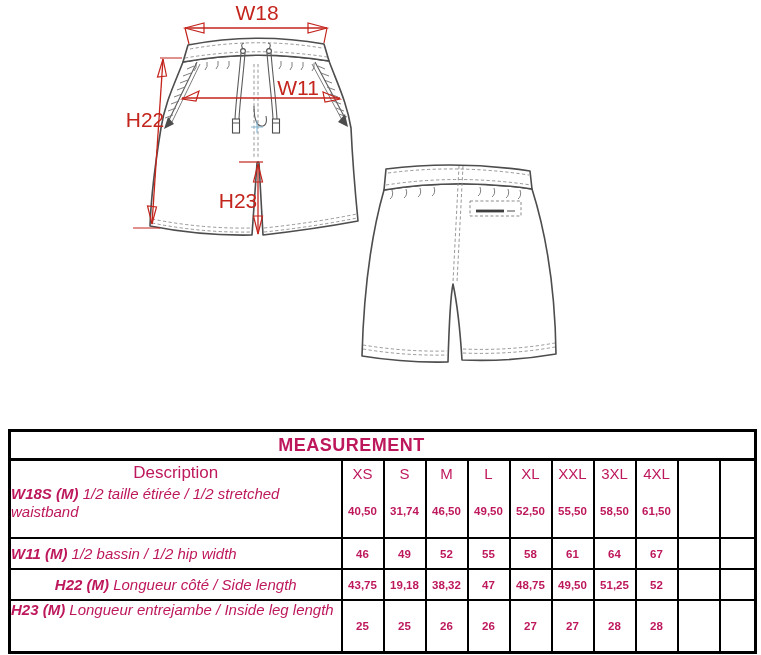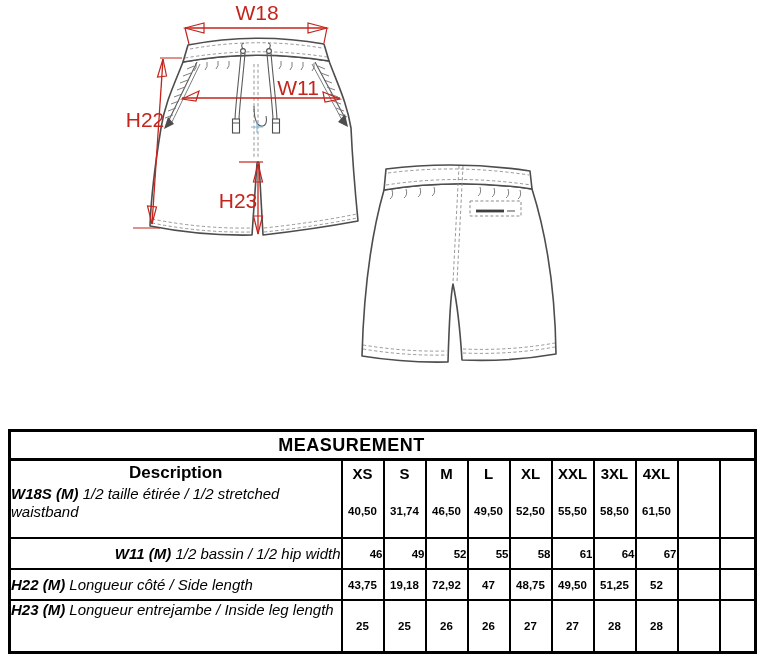--- a/index.html
+++ b/index.html
@@ -1,34 +1,34 @@
 <!DOCTYPE html>
 <html><head>
 <meta charset="utf-8">
 <style>
   html,body{margin:0;padding:0;background:#ffffff;}
   .page{position:relative;width:761px;height:655px;background:#fff;overflow:hidden;
         font-family:"Liberation Sans",sans-serif;}
   .drawing{position:absolute;left:0;top:0;}
   .table-wrap{position:absolute;left:8px;top:429px;}
   table.meas{border-collapse:collapse;table-layout:fixed;width:746px;border:3px solid #000;}
-  table.meas td{border:2px solid #000;padding:0;color:#000000;}
+  table.meas td{border:2px solid #000;padding:0;color:#be185d;}
   tr.title-row td{border-bottom:3px solid #000;height:26px;text-align:center;
         font-size:18px;font-weight:bold;padding-right:62px;letter-spacing:.5px;}
-  tr.hdr-row td{height:24px;text-align:center;font-weight:bold;border-bottom:none;}
+  tr.hdr-row td{height:24px;text-align:center;font-weight:normal;border-bottom:none;}
   tr.hdr-row td.desc-h{font-size:17px;}
   tr.hdr-row td.size-h{font-size:15px;}
   tr.r1 td{border-top:none;}
   td.desc{font-size:15px;line-height:17.5px;text-align:left;vertical-align:top;
         padding:1px 3px 1px 4px;font-style:italic;}
   td.desc .code{font-weight:bold;}
   td.val{font-size:11.5px;font-weight:bold;text-align:center;vertical-align:middle;}
   tr.r1 td{height:52px;}
-  tr.r2 td{height:29px;text-align:right;}
-  tr.r3 td{height:29px;}
+  tr.r2 td{height:29px;}
+  tr.r3 td{height:29px;text-align:center;}
   tr.r4 td{height:50px;}
   tr.r2 td.desc,tr.r3 td.desc{vertical-align:middle;}
   
   .outline{fill:#ffffff;stroke:#4d4d4d;stroke-width:1.6;stroke-linejoin:round;}
   .thin{fill:none;stroke:#5a5a5a;stroke-width:1.1;}
   .stitch{fill:none;stroke:#8b8b8b;stroke-width:0.9;stroke-dasharray:3.2,2.4;}
   .sketch{fill:none;stroke:#6f6f6f;stroke-width:0.9;}
   .dim{fill:none;stroke-width:1.3;}
   .dimhead{fill:none;stroke-width:1.2;}
   .dimtext{font-family:"Liberation Sans",sans-serif;font-size:21px;}
@@ -204,21 +204,21 @@
         <td class="val">61</td>
         <td class="val">64</td>
         <td class="val">67</td>
         <td class="val"></td>
         <td class="val"></td>
       </tr>
       <tr class="r3">
         <td class="desc"><span class="code">H22 (M)</span> <span>Longueur côté / Side length</span></td>
         <td class="val">43,75</td>
         <td class="val">19,18</td>
-        <td class="val">72,92</td>
+        <td class="val">38,32</td>
         <td class="val">47</td>
         <td class="val">48,75</td>
         <td class="val">49,50</td>
         <td class="val">51,25</td>
         <td class="val">52</td>
         <td class="val"></td>
         <td class="val"></td>
       </tr>
       <tr class="r4">
         <td class="desc"><span class="code">H23 (M)</span> <span>Longueur entrejambe / Inside leg length</span></td>

